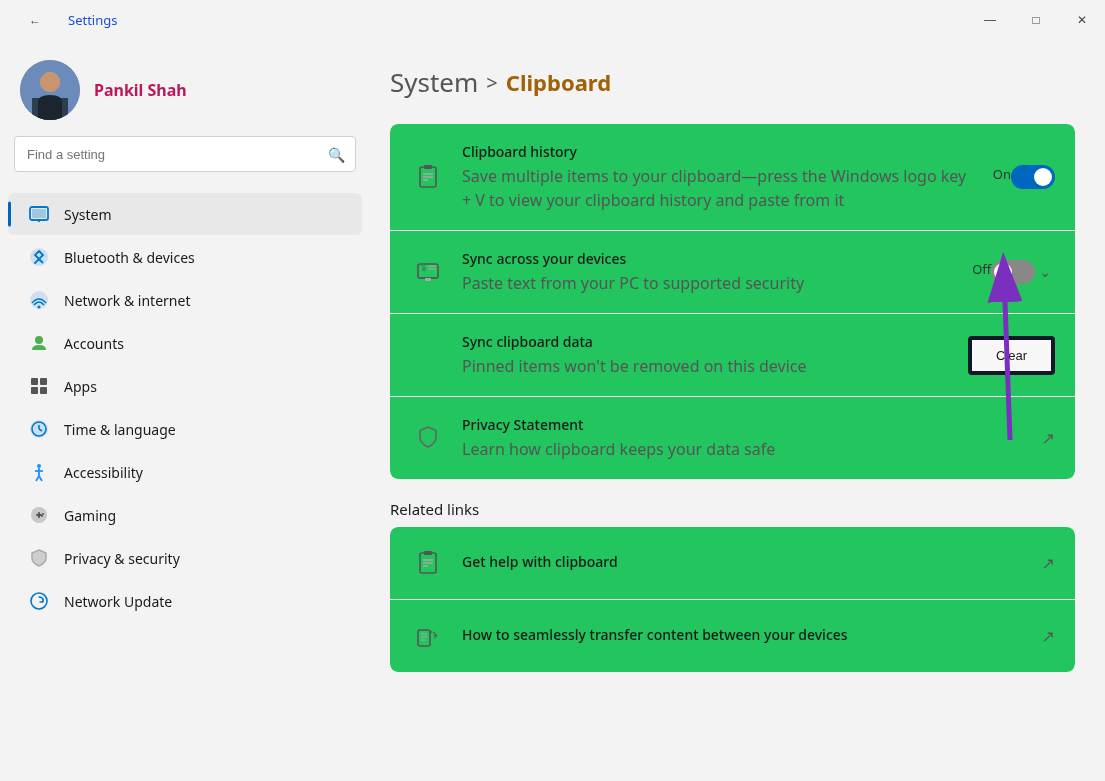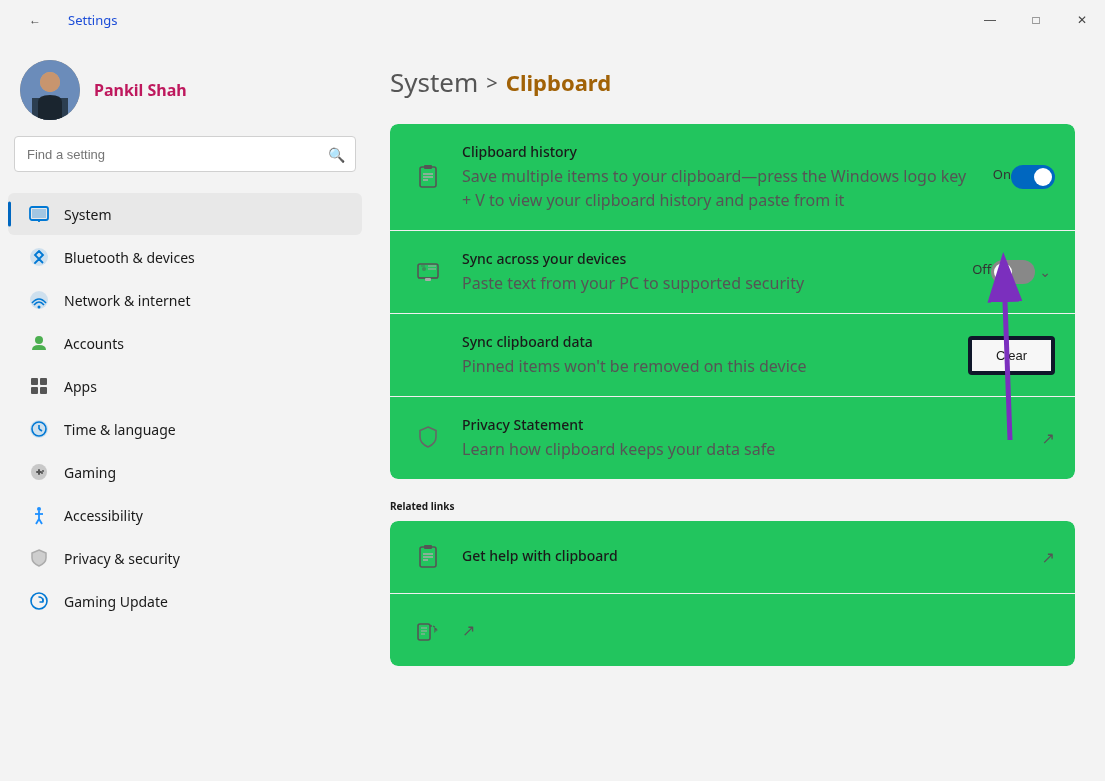--- a/index.html
+++ b/index.html
@@ -250,22 +250,22 @@
       color: #1a1a1a;
     }
     
     .ext-link {
       color: #555;
       font-size: 16px;
       cursor: pointer;
     }
     
     .section-title {
-      font-size: 10px;
-      font-weight: 700;
+      font-size: 15px;
+      font-weight: 400;
       color: #1a1a1a;
       margin: 20px 0 8px 0;
     }
     
     .card-group {
       border-radius: 8px;
       overflow: hidden;
       margin-bottom: 4px;
     }
     .card-group .card {
@@ -388,61 +388,61 @@
             <line x1="10" y1="6" x2="10" y2="10" stroke="#0078d4" stroke-width="1.6"></line>
             <line x1="10" y1="10" x2="13" y2="12" stroke="#0078d4" stroke-width="1.6"></line>
           </svg>
         </span>
         <span class="nav-label">Time &amp; language</span>
       </div>
 
       <div class="nav-item">
         <span class="nav-icon">
           <svg width="20" height="20" viewBox="0 0 20 20">
+            <circle cx="10" cy="4" r="2" fill="#1e90ff"></circle>
+            <line x1="10" y1="6" x2="10" y2="14" stroke="#1e90ff" stroke-width="1.8"></line>
+            <line x1="6" y1="9" x2="14" y2="9" stroke="#1e90ff" stroke-width="1.8"></line>
+            <line x1="10" y1="14" x2="7" y2="19" stroke="#1e90ff" stroke-width="1.8"></line>
+            <line x1="10" y1="14" x2="13" y2="19" stroke="#1e90ff" stroke-width="1.8"></line>
+          </svg>
+        </span>
+        <span class="nav-label">Accessibility</span>
+      </div>
+
+      <div class="nav-item">
+        <span class="nav-icon">
+          <svg width="20" height="20" viewBox="0 0 20 20">
             <circle cx="10" cy="10" r="8" fill="#666" opacity="0.3"></circle>
             <rect x="7" y="9" width="6" height="2" rx="1" fill="#555"></rect>
             <rect x="9" y="7" width="2" height="6" rx="1" fill="#555"></rect>
             <circle cx="14" cy="9" r="1" fill="#555"></circle>
             <circle cx="13" cy="11" r="1" fill="#555"></circle>
           </svg>
         </span>
         <span class="nav-label">Gaming</span>
       </div>
 
       <div class="nav-item">
         <span class="nav-icon">
           <svg width="20" height="20" viewBox="0 0 20 20">
-            <circle cx="10" cy="4" r="2" fill="#1e90ff"></circle>
-            <line x1="10" y1="6" x2="10" y2="14" stroke="#1e90ff" stroke-width="1.8"></line>
-            <line x1="6" y1="9" x2="14" y2="9" stroke="#1e90ff" stroke-width="1.8"></line>
-            <line x1="10" y1="14" x2="7" y2="19" stroke="#1e90ff" stroke-width="1.8"></line>
-            <line x1="10" y1="14" x2="13" y2="19" stroke="#1e90ff" stroke-width="1.8"></line>
-          </svg>
-        </span>
-        <span class="nav-label">Accessibility</span>
-      </div>
-
-      <div class="nav-item">
-        <span class="nav-icon">
-          <svg width="20" height="20" viewBox="0 0 20 20">
             <path d="M10 2 L17 5 L17 10 Q17 15 10 18 Q3 15 3 10 L3 5 Z" stroke="#666" stroke-width="1.5" fill="#aaa" opacity="0.5"></path>
           </svg>
         </span>
         <span class="nav-label">Privacy &amp; security</span>
       </div>
 
       <div class="nav-item">
         <span class="nav-icon">
           <svg width="20" height="20" viewBox="0 0 20 20">
             <circle cx="10" cy="10" r="8" stroke="#0078d4" stroke-width="1.6" fill="none"></circle>
             <path d="M10 6 A4 4 0 0 1 14 10" stroke="#0078d4" stroke-width="1.6" fill="none" stroke-linecap="round"></path>
             <path d="M14 8 L14 11 L11 11" stroke="#0078d4" stroke-width="1.4" fill="none" stroke-linecap="round" stroke-linejoin="round"></path>
           </svg>
         </span>
-        <span class="nav-label">Gaming Update</span>
+        <span class="nav-label">Network Update</span>
       </div>
 
     </nav>
   </div>
 
   <div class="content">
 
     <div class="breadcrumb">
       <span class="breadcrumb-system">System</span>
       <span class="breadcrumb-sep">&gt;</span>
@@ -562,20 +562,23 @@
           <div class="card-icon">
             <svg width="28" height="28" viewBox="0 0 28 28">
               <rect x="4" y="8" width="12" height="16" rx="2" stroke="#555" stroke-width="1.6" fill="none"></rect>
               <line x1="7" y1="12" x2="13" y2="12" stroke="#aaa" stroke-width="1.2"></line>
               <line x1="7" y1="15" x2="13" y2="15" stroke="#aaa" stroke-width="1.2"></line>
               <line x1="7" y1="18" x2="11" y2="18" stroke="#aaa" stroke-width="1.2"></line>
               <path d="M16 10 L18 10 C20 10 22 12 22 14" stroke="#555" stroke-width="1.4" fill="none" stroke-dasharray="2,1"></path>
               <polygon points="20,11 24,14 20,17" fill="#555" opacity="0.6"></polygon>
             </svg>
           </div>
+          <div class="card-content">
+            <div class="card-title">How to seamlessly transfer content between your devices</div>
+          </div>
           <div class="card-control">
             <span class="ext-link">↗</span>
           </div>
         </div>
       </div>
 
     </div>
 
   </div>
 </div>

